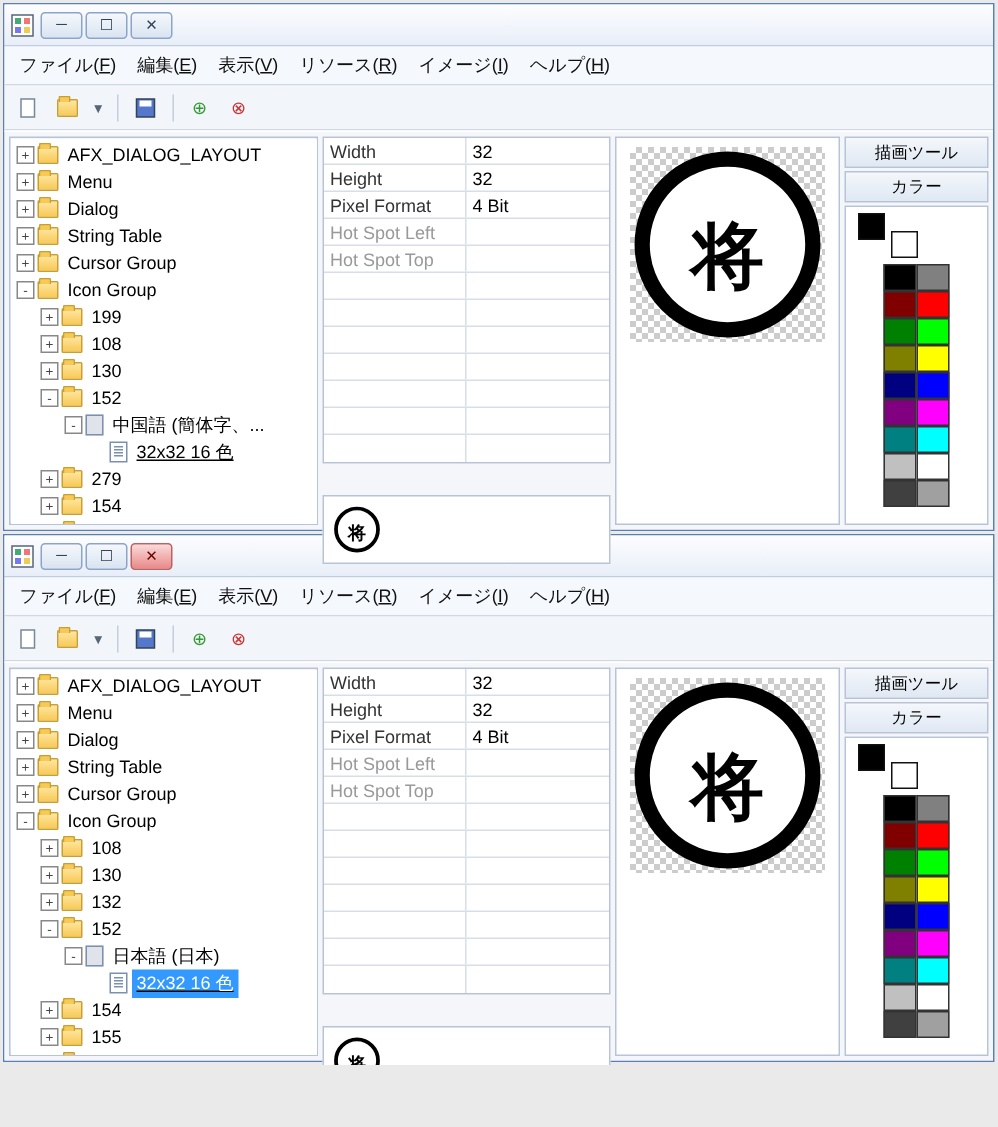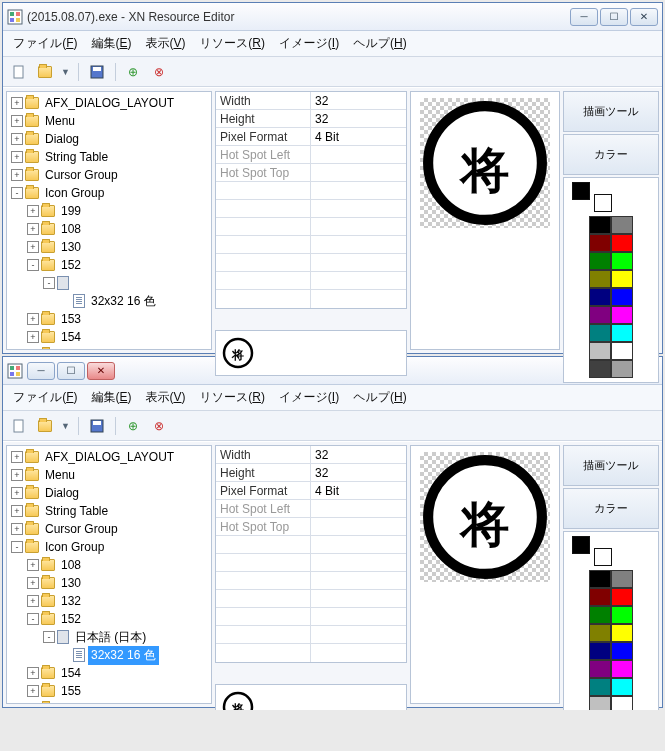--- a/index.html
+++ b/index.html
@@ -23,34 +23,34 @@
 .treenode { display:flex; align-items:center; height:18px; white-space:nowrap; }
 .expander { width:12px; height:12px; border:1px solid #888; margin:0 2px; display:flex; align-items:center; justify-content:center; font-size:9px; line-height:1; color:#444; background:#fff; cursor:default; }
 .expander.empty { border:none; }
 .foldericon { width:14px; height:12px; background:linear-gradient(#ffe6a0,#f7c957); border:1px solid #c9a030; border-radius:1px; margin-right:3px; position:relative; }
 .foldericon::before { content:""; position:absolute; top:-3px; left:0; width:6px; height:3px; background:#f7c957; border:1px solid #c9a030; border-bottom:none; border-radius:1px 1px 0 0; }
 .docicon { width:12px; height:14px; background:#fff; border:1px solid #7a90b0; margin-right:3px; position:relative; }
 .docicon::after { content:""; position:absolute; left:2px; top:2px; right:2px; height:1px; background:#7a90b0; box-shadow:0 2px #7a90b0,0 4px #7a90b0,0 6px #7a90b0; }
 .greydoc { width:12px; height:14px; background:#e0e4ea; border:1px solid #7a90b0; margin-right:3px; }
 .treelabel { padding:1px 3px; }
 .treelabel.selected { background:#3399ff; color:#fff; }
-.indent0{padding-left:2px;} .indent1{padding-left:18px;} .indent2{padding-left:34px;} .indent3{padding-left:50px;}
+.indent0{padding-left:2px;} .indent1{padding-left:18px;} .indent2{padding-left:34px;} .indent3{padding-left:50px;text-decoration:underline;}
 .midpanel { width:192px; margin:3px 0 3px 0; display:flex; flex-direction:column; gap:21px; }
 .propgrid { border:1px solid #b7c4d7; background:#fff; flex:0 0 auto; }
 .proprow { display:flex; height:18px; border-bottom:1px solid #d8dee8; }
 .proprow:last-child{border-bottom:none;}
 .propkey { width:95px; padding:2px 4px; border-right:1px solid #d8dee8; color:#333; }
 .propkey.dim { color:#999; }
 .propval { flex:1; padding:2px 4px; }
 .thumbpanel { border:1px solid #b7c4d7; background:#fff; flex:1; display:flex; align-items:flex-start; padding:6px; }
 .thumbimg { width:32px; height:32px; }
 .previewpanel { width:150px; margin:3px; border:1px solid #b7c4d7; background:#fff; display:flex; align-items:flex-start; justify-content:center; padding:6px; }
 .preview { width:130px; height:130px; image-rendering:pixelated; }
 .rightpanel { flex:1; margin:3px 3px 3px 0; display:flex; flex-direction:column; gap:2px; }
-.toolhdr { border:1px solid #b7c4d7; background:linear-gradient(#f4f7fb,#dfe8f3); text-align:center; padding:12px; font-size:11px; }
+.toolhdr { border:1px solid #b7c4d7; background:linear-gradient(#f4f7fb,#dfe8f3); text-align:center; padding:2px; font-size:11px; }
 .colorbox { border:1px solid #b7c4d7; background:#fff; padding:4px; display:flex; flex-direction:column; align-items:center; gap:4px; flex:1; }
 .fgbg { position:relative; width:40px; height:30px; align-self:flex-start; margin-left:4px; }
 .fgbg .bg { position:absolute; right:0; bottom:0; width:18px; height:18px; border:1px solid #111; background:#fff; }
 .fgbg .fg { position:absolute; left:0; top:0; width:18px; height:18px; border:1px solid #111; background:#000; }
 .palette { display:grid; grid-template-columns:repeat(2,22px); grid-auto-rows:18px; gap:0; }
 .palette div { border:1px solid #333; }
 svg { display:block; }
 </style>
 </head>
 <body>
@@ -58,21 +58,20 @@
 <div id="root">
   <div class="window">
     <div class="titlebar">
       <svg class="icon" viewBox="0 0 16 16">
           <rect x="1" y="1" width="14" height="14" fill="#fff" stroke="#567"></rect>
           <rect x="3" y="3" width="4" height="4" fill="#4a7"></rect>
           <rect x="9" y="3" width="4" height="4" fill="#e77"></rect>
           <rect x="3" y="9" width="4" height="4" fill="#77e"></rect>
           <rect x="9" y="9" width="4" height="4" fill="#ec5"></rect>
         </svg>
-      <span class="title"> (2015.08.07).exe - XN Resource Editor</span>
       <div class="buttons">
         <div class="winbtn">─</div>
         <div class="winbtn">☐</div>
         <div class="winbtn ">✕</div>
       </div>
     </div>
     <div class="menubar">
         <span class="menuitem">ファイル(<u>F</u>)</span>
         <span class="menuitem">編集(<u>E</u>)</span>
         <span class="menuitem">表示(<u>V</u>)</span>
@@ -158,30 +157,31 @@
               <span class="treelabel ">130</span>
             </div>
             <div class="treenode indent1">
               <span class="expander">-</span>
               <span class="foldericon"></span>
               <span class="treelabel ">152</span>
             </div>
             <div class="treenode indent2">
               <span class="expander">-</span>
               <span class="greydoc"></span>
+              <span class="treelabel ">中国語 (簡体字、...</span>
             </div>
             <div class="treenode indent3">
               <span class="expander empty"></span>
               <span class="docicon"></span>
               <span class="treelabel ">32x32 16 色</span>
             </div>
             <div class="treenode indent1">
               <span class="expander">+</span>
               <span class="foldericon"></span>
-              <span class="treelabel ">153</span>
+              <span class="treelabel ">279</span>
             </div>
             <div class="treenode indent1">
               <span class="expander">+</span>
               <span class="foldericon"></span>
               <span class="treelabel ">154</span>
             </div>
             <div class="treenode indent1">
               <span class="expander">+</span>
               <span class="foldericon"></span>
               <span class="treelabel ">155</span>

